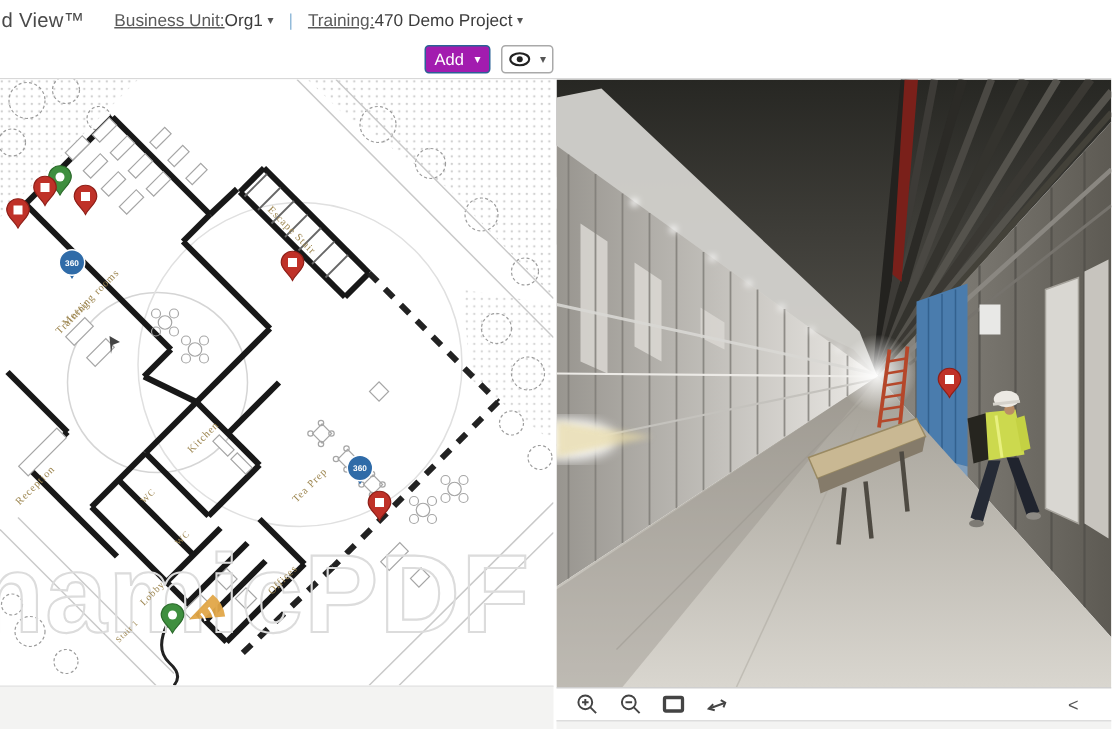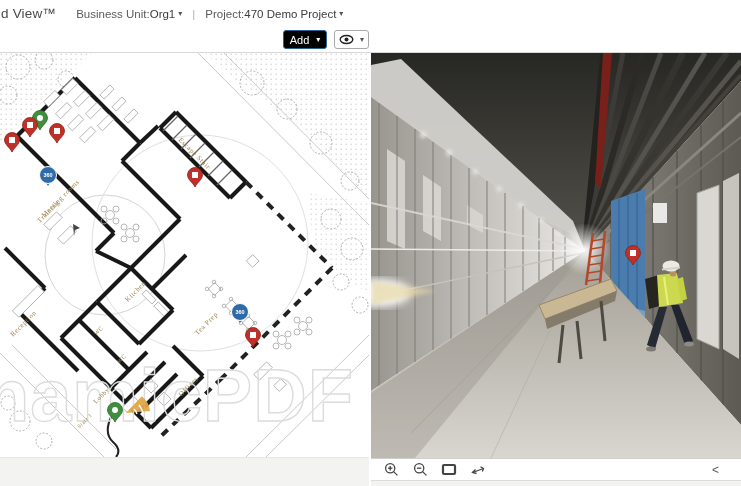--- a/index.html
+++ b/index.html
@@ -1,24 +1,24 @@
 <!DOCTYPE html>
 <html><head>
 <meta charset="utf-8">
 <style>
   html,body{margin:0;padding:0;background:#fff;}
   body{width:741px;height:486px;overflow:hidden;font-family:"Liberation Sans",sans-serif;-webkit-font-smoothing:antialiased;}
   .topbar{height:27px;display:flex;align-items:center;background:#fff;font-size:11.5px;color:#555;white-space:nowrap;text-align:center;}
   .logo{font-size:13.5px;color:#4a4a4a;margin:0 10px 0 1px;letter-spacing:.2px;}
-  .hdr-label{margin-left:10px;color:#5a5a5a;}
+  .hdr-label{margin-left:10px;color:#5a5a5a;text-decoration:underline;}
   .hdr-value{margin-left:0;color:#3c3c3c;cursor:pointer;}
   .caret{font-size:8px;margin-left:3px;color:#555;}
   .sep{color:#8fb8d8;margin-left:10px;}
   .actionbar{position:relative;height:25px;background:#fff;border-bottom:1px solid #d8d8d8;}
-  .add-btn{position:absolute;left:283px;top:3px;width:44px;height:19px;background:#000000;border:1px solid #2a6295;border-radius:3px;color:#fff;font-size:11px;display:flex;align-items:center;justify-content:center;gap:4px;cursor:pointer;box-sizing:border-box;}
+  .add-btn{position:absolute;left:283px;top:3px;width:44px;height:19px;background:#a21caf;border:1px solid #2a6295;border-radius:3px;color:#fff;font-size:11px;display:flex;align-items:center;justify-content:center;gap:4px;cursor:pointer;box-sizing:border-box;}
   .add-btn .caret{color:#fff;}
   .eye-btn{position:absolute;left:334px;top:3px;width:35px;height:19px;background:#fff;border:1px solid #a9a9a9;border-radius:3px;display:flex;align-items:center;justify-content:center;gap:3px;cursor:pointer;box-sizing:border-box;}
   .main{position:relative;height:433px;background:#fff;}
   .plan-panel{position:absolute;left:0;top:0;width:369px;height:433px;background:#fff;}
   .plan-footer{position:absolute;left:0;top:404px;width:369px;height:29px;background:#f3f3f2;border-top:1px solid #e6e6e6;}
   .photo-panel{position:absolute;left:371px;top:0;width:370px;height:433px;background:#fff;}
   .photo-toolbar{position:absolute;left:0;top:405px;width:370px;height:22px;background:#fff;border-top:1px solid #cfcfcf;display:flex;align-items:center;box-sizing:border-box;}
   .ptb-icon{margin-left:13px;width:16px;height:16px;cursor:pointer;display:flex;align-items:center;justify-content:center;}
   .ptb-icon:first-child{margin-left:12px;}
   .collapse-chevron{position:absolute;right:22px;top:4px;font-size:12px;color:#555;cursor:pointer;line-height:14px;}
@@ -27,21 +27,21 @@
 </style>
 </head>
 <body>
 
 <div class="topbar">
   <span class="logo">d View™</span>
   <span class="hdr-label">Business Unit:</span>
   <span class="hdr-value">Org1</span>
   <span class="caret">▾</span>
   <span class="sep">|</span>
-  <span class="hdr-label">Project:</span>
+  <span class="hdr-label">Training:</span>
   <span class="hdr-value">470 Demo Project</span>
   <span class="caret">▾</span>
 </div>
 
 <div class="actionbar">
   <div class="add-btn">
     <span>Add</span>
     <span class="caret">▾</span>
   </div>
   <div class="eye-btn">

